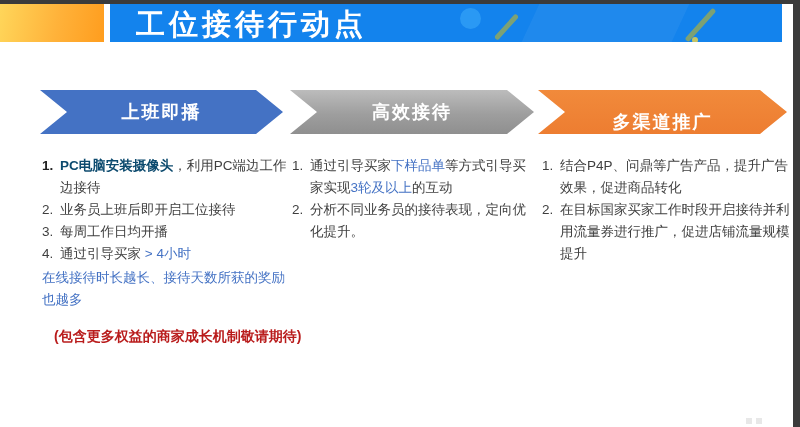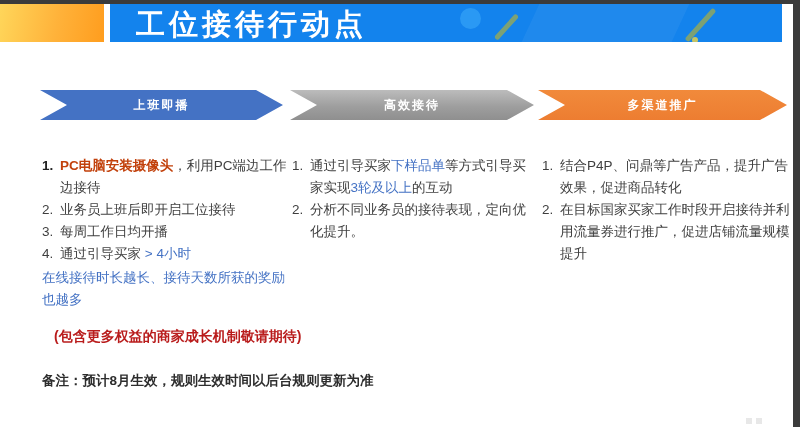--- a/index.html
+++ b/index.html
@@ -28,38 +28,38 @@
   .decor{position:absolute;display:block;}
   .decor-circle{left:350px;top:4px;width:21px;height:21px;border-radius:50%;background:#33A0F5;opacity:.75;}
   .decor-slash{width:5px;border-radius:3px;background:#8FA75F;opacity:.85;transform:rotate(42deg);}
   .slash-1{left:394px;top:7px;height:32px;}
   .slash-2{left:588px;top:0px;height:42px;}
   .decor-dot{left:582px;top:33px;width:6px;height:6px;border-radius:50%;background:#D9CC55;opacity:.9;}
   .decor-band{left:420px;top:-5px;width:150px;height:50px;background:rgba(255,255,255,0.05);transform:skewX(-25deg);}
 
   
   .chevron{
-    position:absolute;top:90px;height:30px;
+    position:absolute;top:90px;height:44px;
     display:flex;align-items:center;justify-content:center;
     clip-path:polygon(0 0, calc(100% - 27px) 0, 100% 50%, calc(100% - 27px) 100%, 0 100%, 27px 50%);
-    color:#ffffff;font-weight:bold;font-size:12px;letter-spacing:2px;
+    color:#ffffff;font-weight:bold;font-size:18px;letter-spacing:2px;
   }
   .chevron-1{left:40px;width:243px;background:#4472C4;}
   .chevron-2{left:290px;width:244px;background:linear-gradient(180deg,#BCBCBC 0%,#9E9E9E 55%,#8F8F8F 100%);}
-  .chevron-3{left:538px;width:249px;background:linear-gradient(180deg,#F18A3B 0%,#ED7D31 100%);}
+  .chevron-3{left:538px;width:249px;background:linear-gradient(180deg,#F18A3B 0%,#ED7D31 100%);align-items:flex-end;}
 
   
   .col{position:absolute;top:155px;font-size:13.5px;line-height:22px;color:#3f3f3f;}
   .col-1{left:42px;width:247px;}
   .col-2{left:292px;width:245px;}
   .col-3{left:542px;width:251px;}
   .li{display:flex;}
   .num{width:18px;flex:0 0 18px;}
   .txt{flex:1;}
-  .seg-bold{font-weight:bold;color:#c2410c;margin-top:22px;}
+  .seg-bold{font-weight:bold;color:#0c4a6e;margin-top:22px;}
   .seg-blue{color:#4472C4;}
   .num-bold{font-weight:bold;color:#222222;}
 
   .highlight{
     position:absolute;left:42px;top:267px;width:252px;
     color:#4472C4;font-size:13.5px;line-height:22px;
   }
   .expect-note{
     position:absolute;left:54px;top:328px;
     color:#b91c1c;font-weight:bold;font-size:14px;white-space:nowrap;
@@ -151,15 +151,14 @@
     <div class="li">
       <span class="num">2.</span>
       <div class="txt">
         <span>在目标国家买家工作时段开启接待并利用流量券进行推广，促进店铺流量规模提升</span>
       </div>
     </div>
   </div>
 
   <div class="highlight">在线接待时长越长、接待天数所获的奖励也越多</div>
   <div class="expect-note">(包含更多权益的商家成长机制敬请期待)</div>
-  <div class="footer-note">备注：预计8月生效，规则生效时间以后台规则更新为准</div>
   <div class="corner-marks"></div>
 </div>
 
 </body></html>

